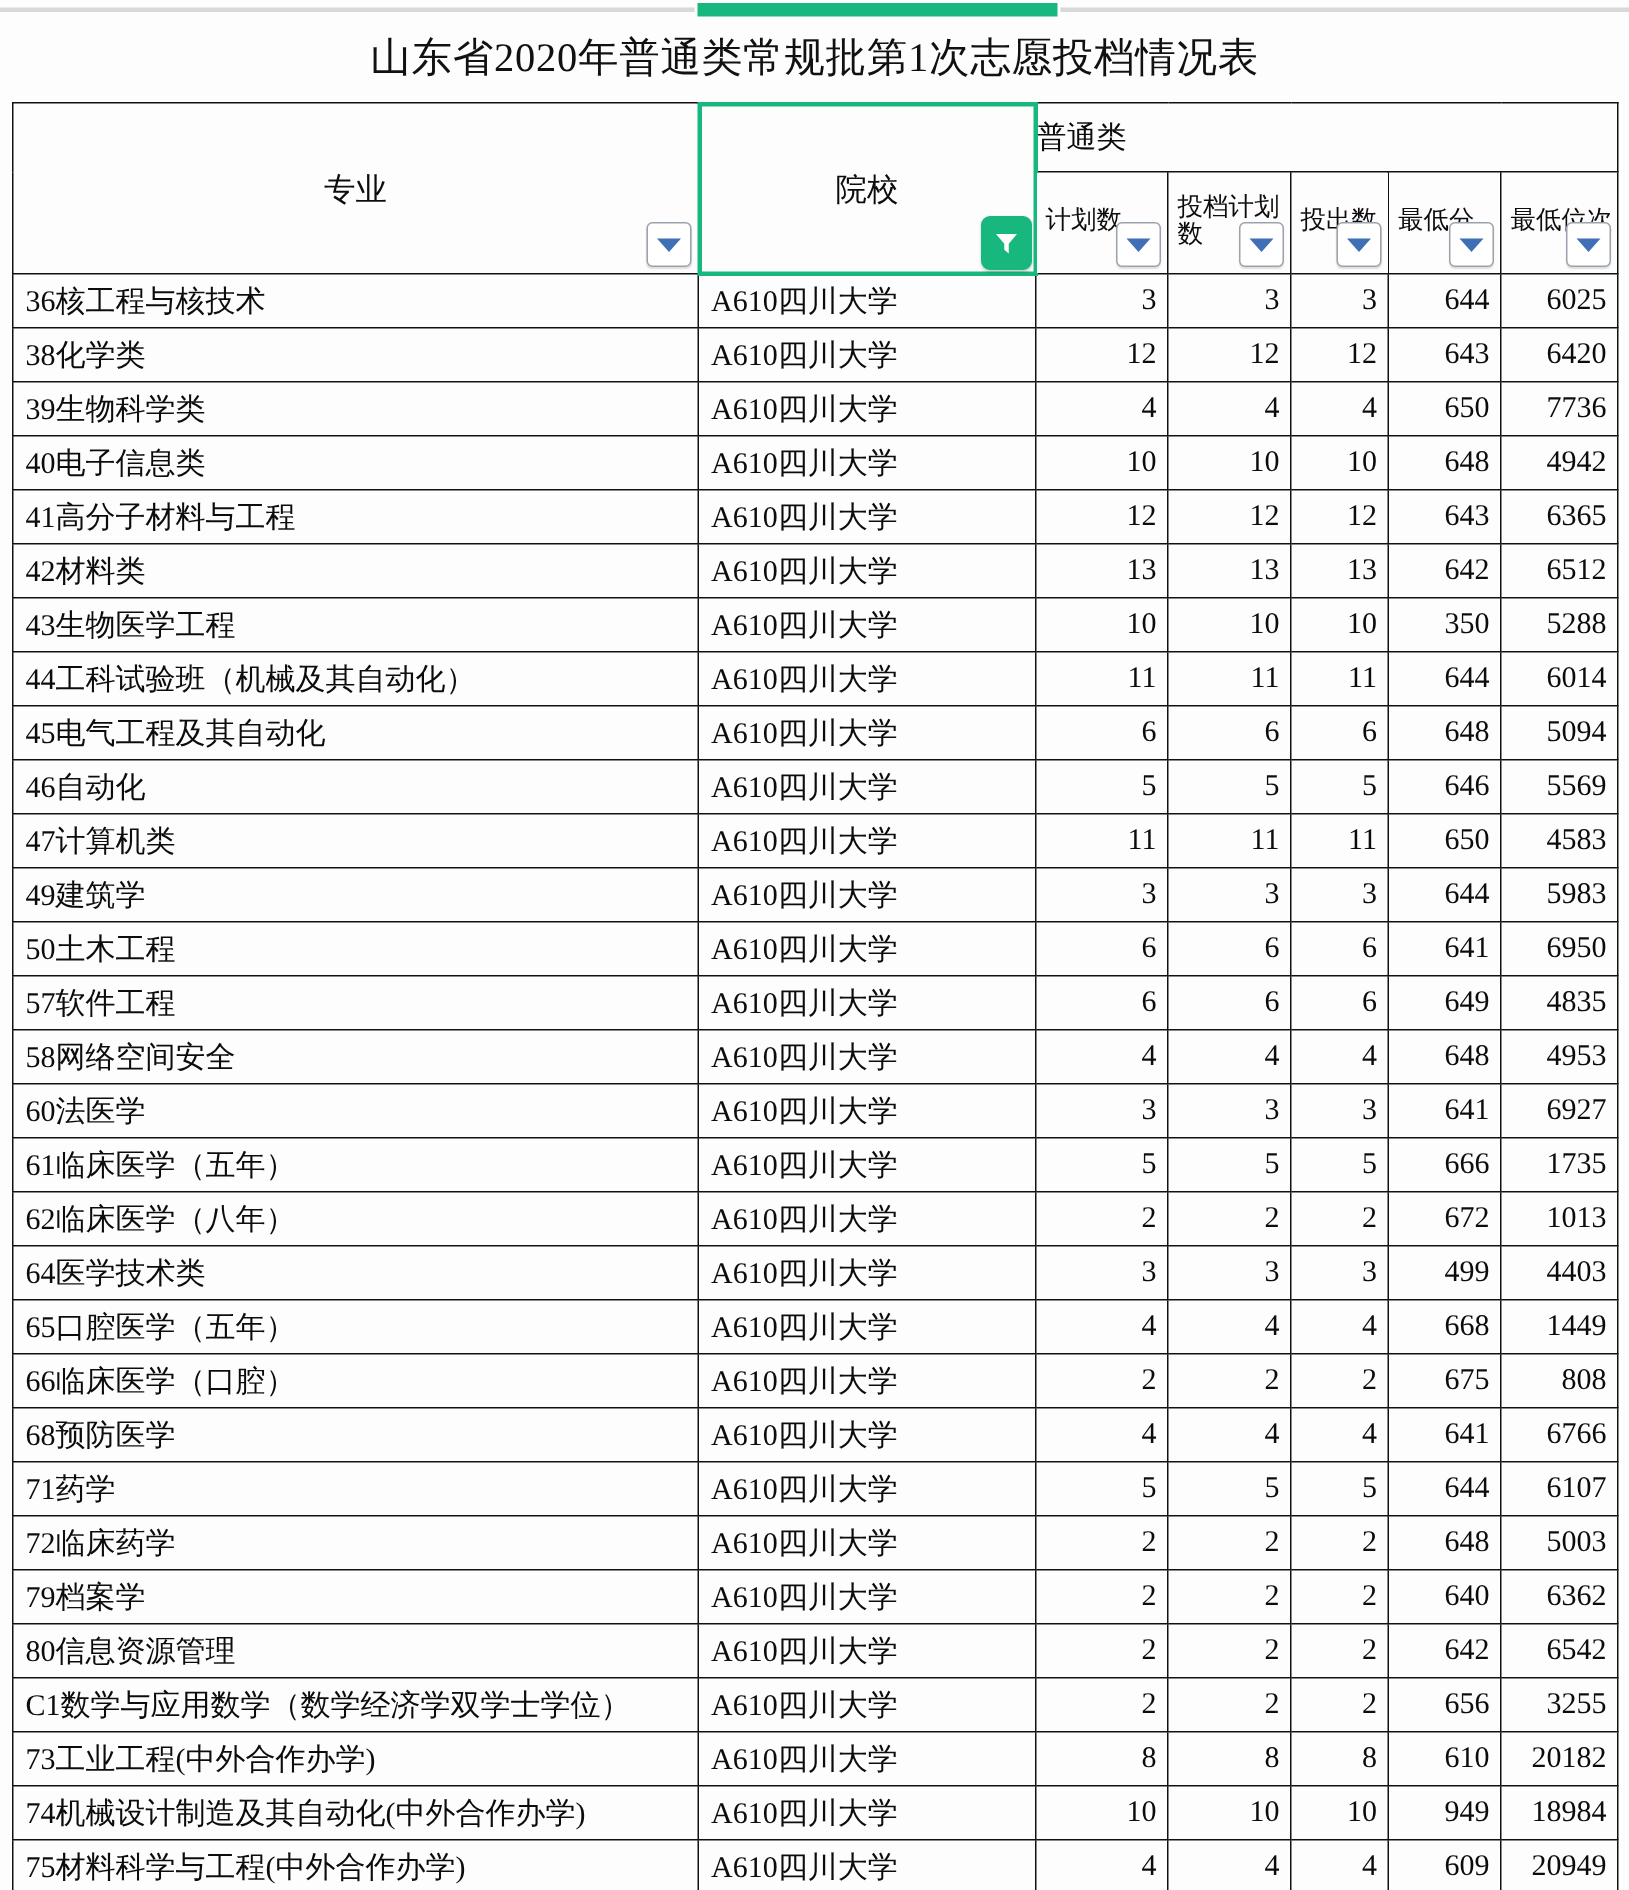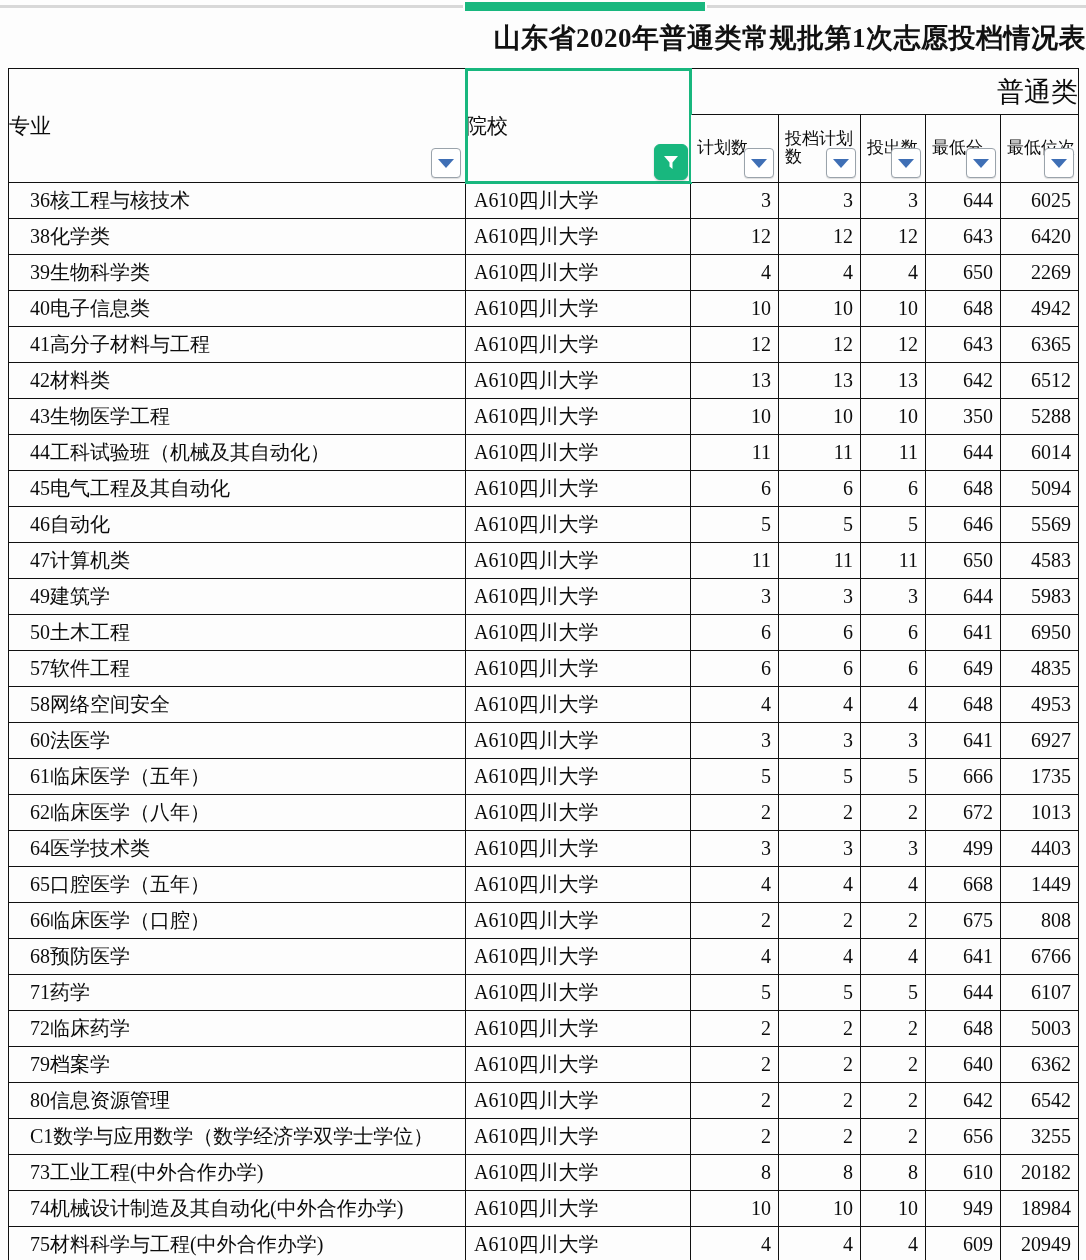--- a/index.html
+++ b/index.html
@@ -31,23 +31,23 @@
     position: absolute;
     top: 5px; left: 707px; right: 0; height: 3px;
     background: #d8d8d8;
   }
 
   
   #page-title {
     position: absolute;
     top: 20px;
     left: 0; right: 0;
-    text-align: right;
+    text-align: center;
     font-size: 27px;
-    font-weight: bold;
+    font-weight: normal;
     letter-spacing: 0.5px;
     color: #111;
     font-family: "Liberation Serif", "DejaVu Serif", serif;
   }
 
   
   #sheet-table {
     position: absolute;
     top: 68px;
     left: 8px;
@@ -70,27 +70,28 @@
   .col-n2     { width: 82px; }
   .col-n3     { width: 65px; }
   .col-n4     { width: 75px; }
   .col-n5     { width: 78px; }
 
   
   .hdr-cell {
     position: relative;
     height: 114px;
     vertical-align: middle;
+    text-align: center;
     font-size: 21px;
   }
   .hdr-group {
     height: 46px;
-    text-align: right;
+    text-align: left;
     vertical-align: middle;
-    font-size: 27px;
+    font-size: 20px;
   }
   .hdr-sub {
     position: relative;
     height: 68px;
     text-align: left;
     vertical-align: middle;
     font-size: 17px;
     padding-left: 6px;
     line-height: 1.05;
     overflow: hidden;
@@ -136,21 +137,21 @@
     width: 34px;
     height: 36px;
     right: 2px;
     bottom: 2px;
     box-shadow: 0 1px 2px rgba(0,0,0,0.2);
   }
   .filter-btn.active svg { display: block; }
 
   
   .data-row td { height: 36px; font-size: 20px; }
-  .cell-major  { text-align: left;  padding-left: 21px; white-space: nowrap; overflow: hidden; }
+  .cell-major  { text-align: left;  padding-left: 8px; white-space: nowrap; overflow: hidden; }
   .cell-school { text-align: left;  padding-left: 8px; font-size: 19px; white-space: nowrap; font-family: Liberation Serif, serif; }
   .cell-num    { text-align: right; padding-right: 7px; }
 </style>
 </head>
 <body>
 
 <div id="top-rule-left"></div>
 <div id="top-accent-bar"></div>
 <div id="top-rule-right"></div>
 
@@ -238,21 +239,21 @@
         <td class="cell-num">643</td>
         <td class="cell-num">6420</td>
       </tr>
       <tr class="data-row">
         <td class="cell-major">39生物科学类</td>
         <td class="cell-school">A610四川大学</td>
         <td class="cell-num">4</td>
         <td class="cell-num">4</td>
         <td class="cell-num">4</td>
         <td class="cell-num">650</td>
-        <td class="cell-num">2269</td>
+        <td class="cell-num">7736</td>
       </tr>
       <tr class="data-row">
         <td class="cell-major">40电子信息类</td>
         <td class="cell-school">A610四川大学</td>
         <td class="cell-num">10</td>
         <td class="cell-num">10</td>
         <td class="cell-num">10</td>
         <td class="cell-num">648</td>
         <td class="cell-num">4942</td>
       </tr>

